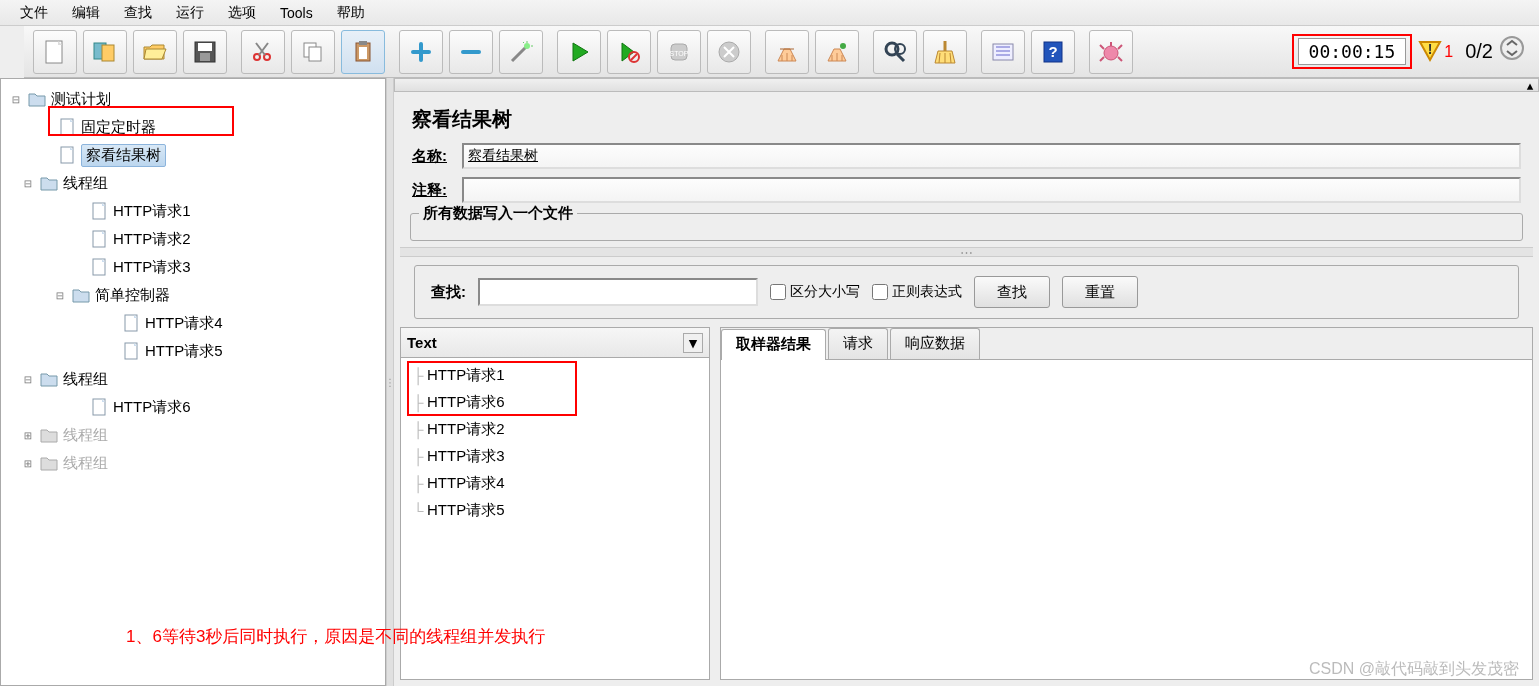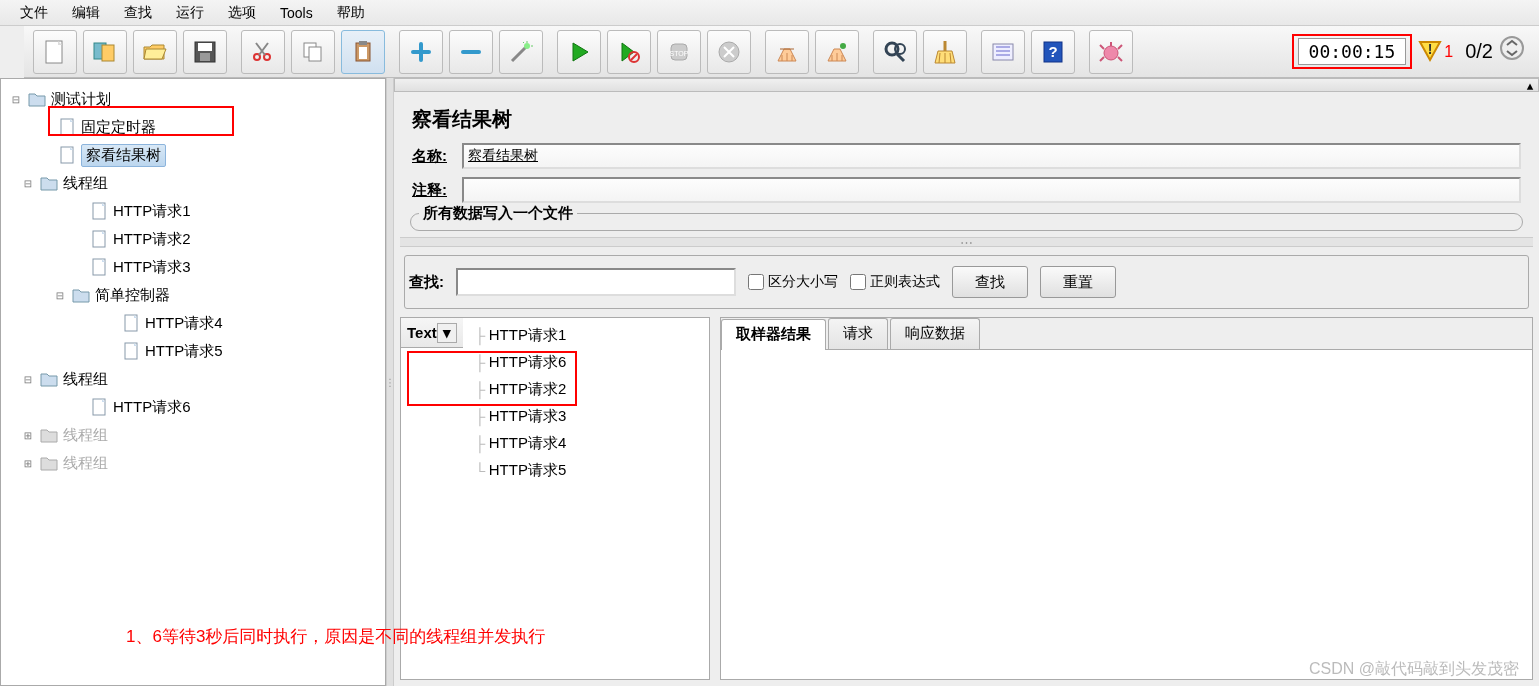--- a/index.html
+++ b/index.html
@@ -34,35 +34,35 @@
 .red-box-tree { position:absolute; border:2px solid red; pointer-events:none; }
 .annotation { position:absolute; color:red; font-size:17px; }
 .right-pane { flex:1; display:flex; flex-direction:column; background:#eee; }
 .right-scroll-top { height:14px; background:linear-gradient(#f0f0f0,#e0e0e0); border:1px solid #bbb; display:flex; justify-content:flex-end; }
 .right-scroll-top .arrow { width:16px; display:flex; align-items:center; justify-content:center; }
 .panel { margin: 4px 6px 0 6px; background:#eee; }
 .panel-title { font-size:20px; padding: 10px 12px 6px 12px; font-weight:bold; }
 .form-row { display:flex; align-items:center; padding: 4px 12px; text-decoration: underline; }
 .form-row label { font-size:15px; font-weight:bold; width:50px; }
 .form-row input[type=text] { flex:1; height:26px; border: 2px inset #ddd; padding: 0 4px; background: linear-gradient(#fdfdfd,#f4f4f4); font-size:14px; }
-.fieldset { margin: 6px 10px; border:1px solid #aaa; border-radius:10px; padding: 6px 10px 10px 10px; position:relative; background:#eee; }
+.fieldset { margin: 6px 10px; border:1px solid #aaa; border-radius:3px; padding: 16px 10px 10px 10px; position:relative; background:#eee; }
 .fieldset .legend { position:absolute; top:-10px; left:8px; background:#eee; padding:0 4px; font-size:15px; font-weight:bold; }
 .file-row { display:flex; align-items:center; gap:8px; margin-top:6px; }
 .file-row .flabel { font-size:15px; font-weight:bold; }
 .file-row input { flex:1; height:30px; border:2px inset #ddd; }
 .splitter-h { height:10px; background:#e4e4e4; display:flex; align-items:center; justify-content:center; cursor:row-resize; border-top:1px solid #ccc; border-bottom:1px solid #ccc; margin:0 6px; }
 .splitter-h::after { content:"⋯"; color:#888; }
-.search-bar { margin: 8px 10px; border:1px solid #aaa; border-radius:3px; padding:10px 4px; display:flex; align-items:center; gap:12px; background:#eee; }
+.search-bar { margin: 8px 20px; border:1px solid #aaa; border-radius:3px; padding:10px 16px; display:flex; align-items:center; gap:12px; background:#eee; }
 .search-bar .slabel { font-size:15px; font-weight:bold; }
 .search-bar input[type=text] { width:280px; height:28px; border:2px inset #ddd; }
 .search-bar .chk { display:flex; align-items:center; gap:4px; font-size:14px; }
 .search-bar .chk input { width:16px; height:16px; }
 .search-bar button { height:32px; padding: 0 22px; font-size:15px; background:linear-gradient(#fafafa,#e0e0e0); border:1px solid #999; border-radius:3px; cursor:pointer; }
 .results-area { flex:1; display:flex; margin:0 6px 6px 6px; gap:0; }
-.results-left { width:310px; border:1px solid #aaa; background:#fff; position:relative; display:flex; flex-direction:row; }
+.results-left { width:310px; border:1px solid #aaa; background:#fff; position:relative; display:flex; flex-direction:column; }
 .results-header { height:30px; border-bottom:1px solid #aaa; display:flex; align-items:center; justify-content:space-between; padding:0 6px; background:linear-gradient(#f6f6f6,#e8e8e8); font-weight:bold; font-size:15px; }
 .results-header .dd { width:20px; height:20px; display:flex; align-items:center; justify-content:center; border:1px solid #aaa; background:#f0f0f0; }
 .results-list { padding:4px 0 0 8px; }
 .result-item { display:flex; align-items:center; height:27px; font-size:15px; }
 .result-item .line { color:#bbb; width:18px; text-align:center; }
 .results-right { flex:1; border:1px solid #aaa; background:#fff; margin-left:10px; display:flex; flex-direction:column; }
 .tabs { display:flex; height:32px; background:#eee; border-bottom:1px solid #aaa; }
 .tab { padding:5px 14px; border:1px solid #aaa; border-bottom:none; margin-right:2px; background:linear-gradient(#f4f4f4,#e4e4e4); border-radius:3px 3px 0 0; font-size:15px; cursor:pointer; }
 .tab.active { background:#fff; position:relative; top:1px; font-weight:bold; }
 .tab-content { flex:1; background:#fff; }

